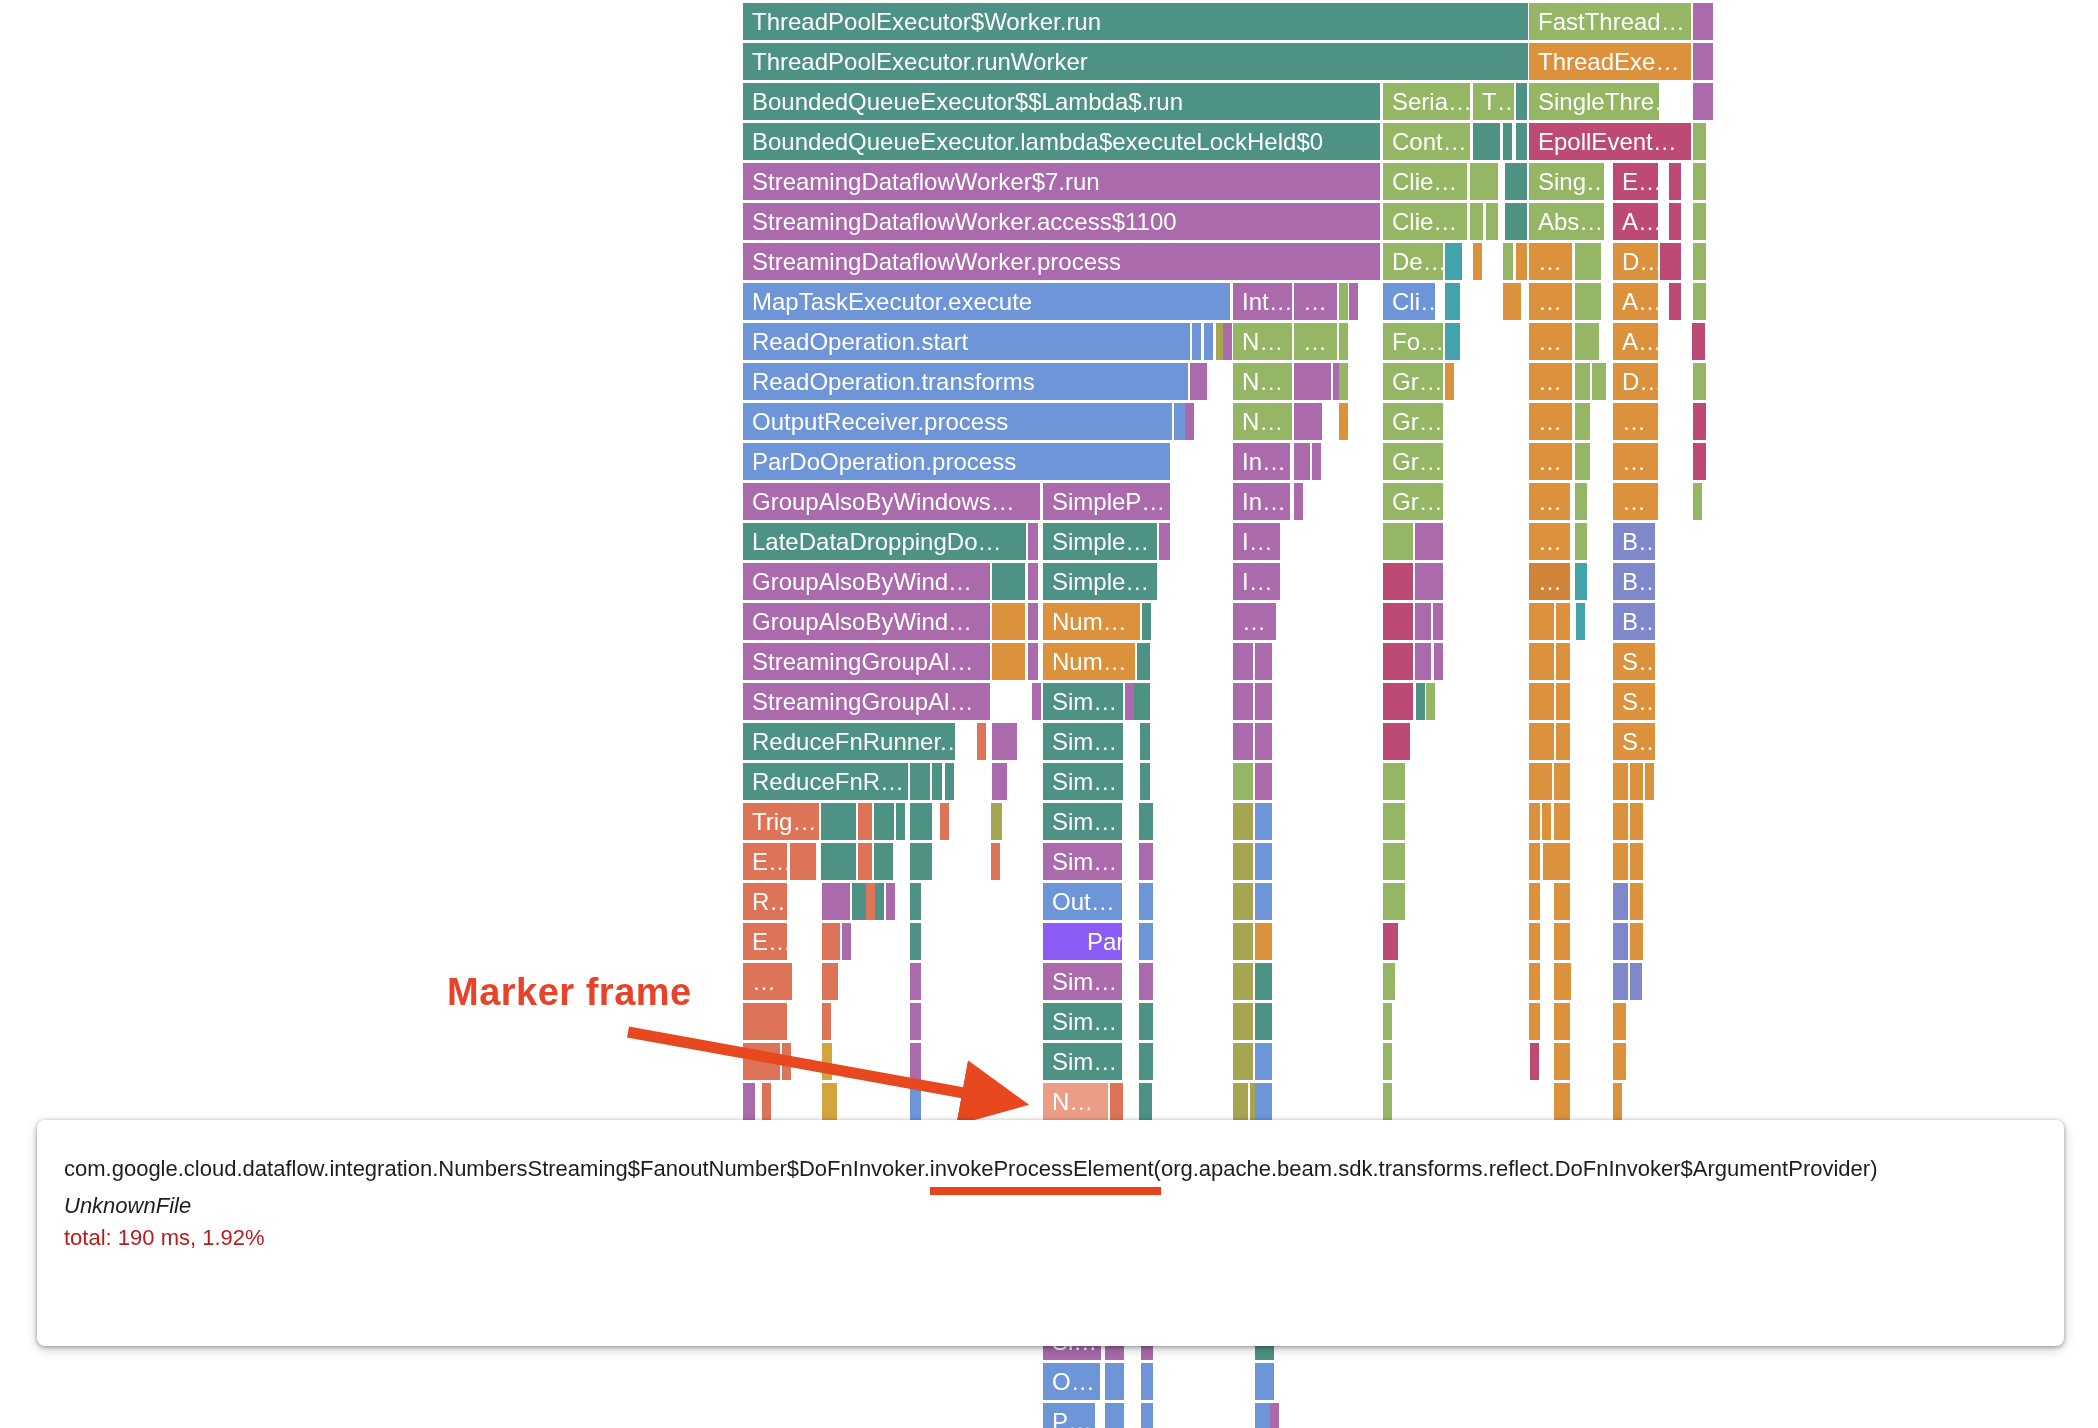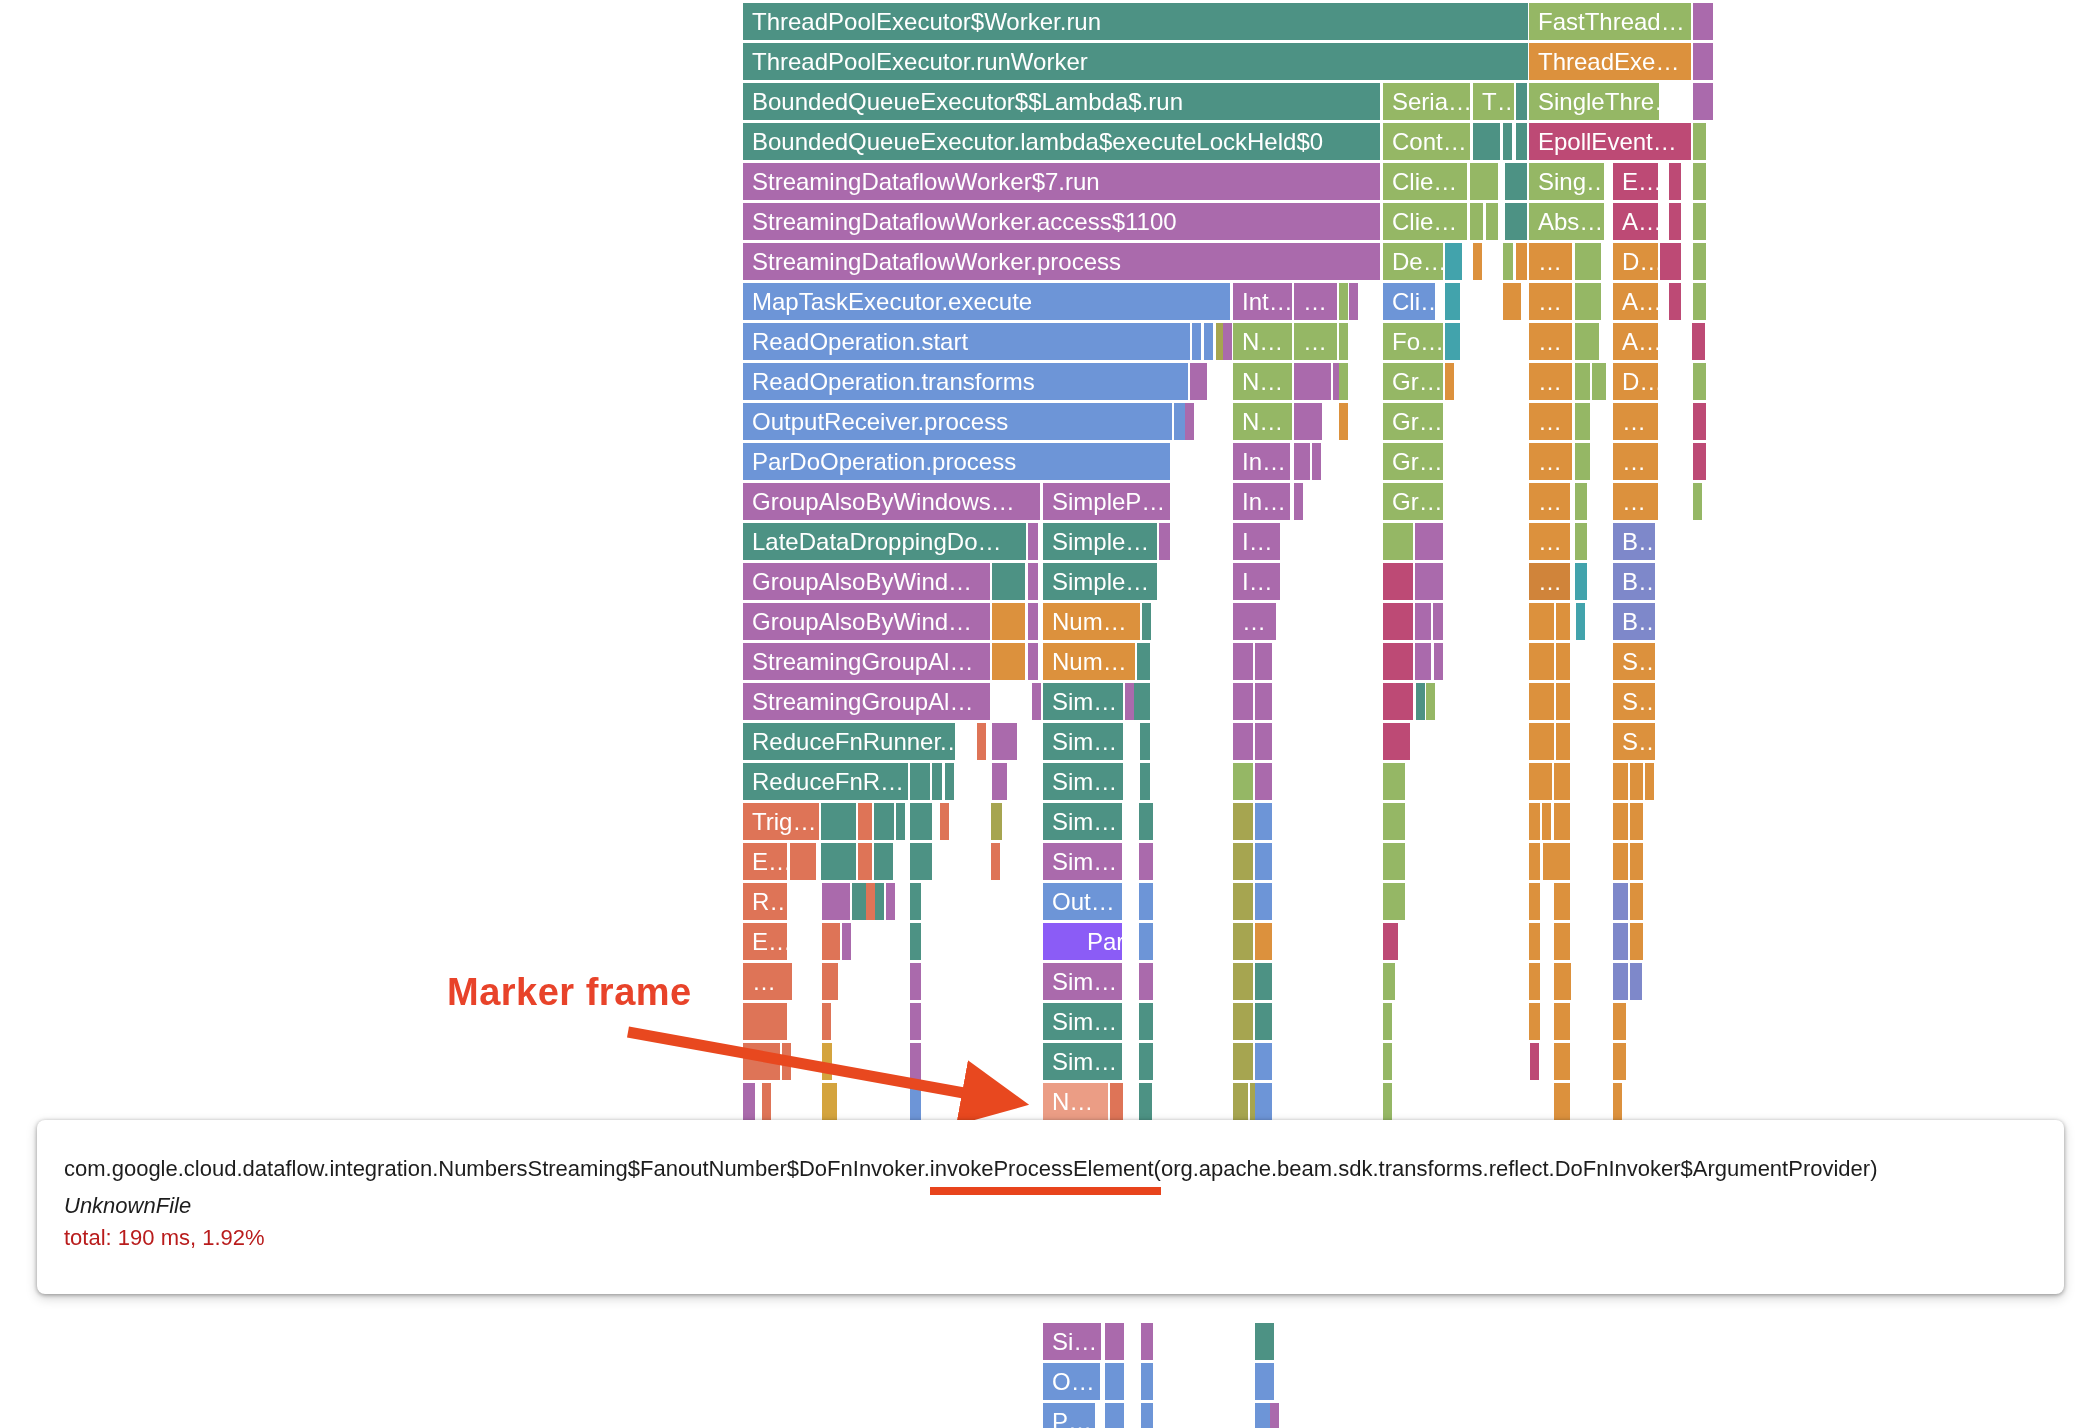--- a/index.html
+++ b/index.html
@@ -14,21 +14,21 @@
     white-space:nowrap;overflow:hidden;cursor:pointer;
   }
   .marker-note{
     position:absolute;left:447px;top:971px;
     font-size:38px;font-weight:bold;color:#e8432a;letter-spacing:0.5px;
     text-shadow:-2px -2px 0 #fff,2px -2px 0 #fff,-2px 2px 0 #fff,2px 2px 0 #fff,0 0 7px #fff;
     z-index:40;
   }
   .marker-arrow{position:absolute;left:610px;top:1008px;z-index:30;pointer-events:none;}
   .popup{
-    position:absolute;left:37px;top:1120px;width:2027px;height:174px;
+    position:absolute;left:37px;top:1120px;width:2027px;height:226px;
     background:#fff;border-radius:8px;z-index:100;
     box-shadow:0 1px 4px rgba(0,0,0,0.35),0 4px 12px rgba(0,0,0,0.18);
   }
   .p-line1{
     position:absolute;left:27px;top:36px;width:1990px;
     font-size:22px;color:#1d1d1d;white-space:nowrap;overflow:visible;
   }
   .p-line1 .marked{border-bottom:8px solid #e8441c;padding-bottom:6px;}
   .p-file{position:absolute;left:27px;top:73px;font-size:22px;font-style:italic;color:#1d1d1d;}
   .p-total{position:absolute;left:27px;top:105px;font-size:22px;color:#b91c1c;}

